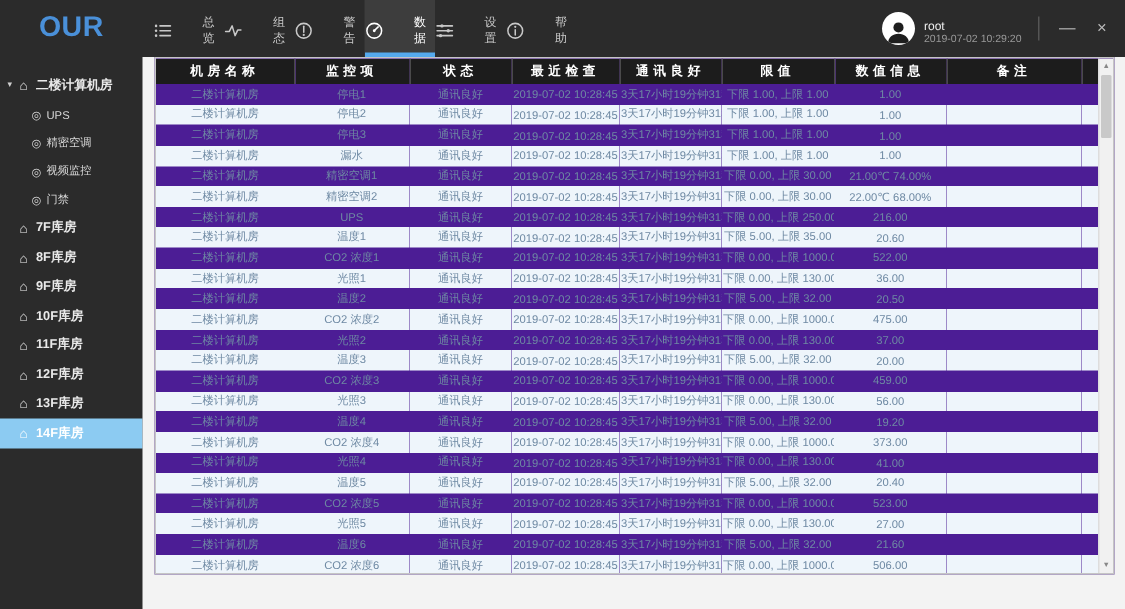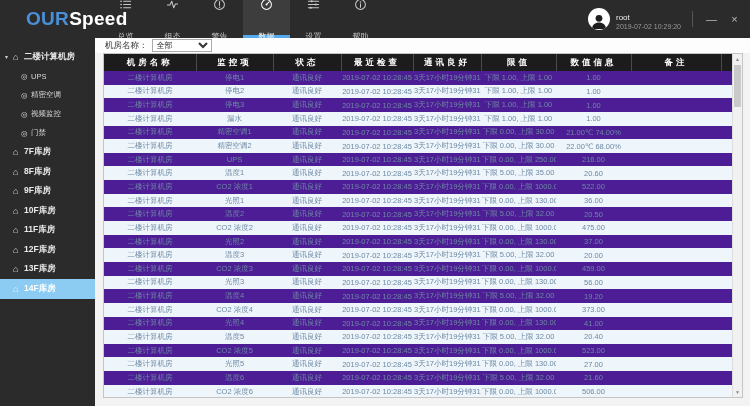--- a/index.html
+++ b/index.html
@@ -6,21 +6,21 @@
   html,body{width:750px;height:406px;overflow:hidden}
   body{font-family:"Liberation Sans","DejaVu Sans",sans-serif;background:#2b2b2b}
   .app{width:750px;height:406px;display:flex;flex-direction:column}
 
   
   .topbar{height:38px;background:#2b2b2b;display:flex;align-items:stretch;flex-shrink:0}
   .logo{width:102px;display:flex;align-items:center;padding-left:26px;font-size:19px;font-weight:bold;letter-spacing:.3px}
   .logo-our{color:var(--accent,#4a90d9)}
   .logo-speed{color:#fff}
   .nav{display:flex}
-  .nav-item{width:47px;display:flex;flex-direction:column;align-items:center;justify-content:center;gap:20px;cursor:pointer;padding-top:2px}
+  .nav-item{width:47px;display:flex;flex-direction:row;align-items:center;justify-content:center;gap:20px;cursor:pointer;padding-top:2px}
   .nav-item.active{background:#3d3d3d;box-shadow:inset 0 -3px 0 var(--underline,#55aaee)}
   .nav-icon{height:14px;display:flex;align-items:center;color:#c8c8c8}
   .nav-label{font-size:8px;color:#c8c8c8}
   .nav-item.active .nav-icon,.nav-item.active .nav-label{color:#fff}
   .topbar-right{margin-left:auto;display:flex;align-items:center;padding-right:8px;gap:8px}
   .user{display:flex;align-items:flex-end;gap:6px;cursor:pointer}
   .avatar{width:22px;height:22px;border-radius:50%;background:#fff;display:flex;align-items:flex-end;justify-content:center;overflow:hidden}
   .user-name{font-size:8px;color:#eee}
   .user-date{font-size:7px;color:#999;margin-top:1px}
   .win-divider{width:1px;height:16px;background:#555;margin:0 3px}
@@ -54,21 +54,20 @@
   .sb-thumb{position:absolute;top:11px;left:1px;width:7px;height:42px;background:#c9c9c9;border-radius:1px}
 </style>
 </head>
 <body>
 
 <div class="app">
 
   <header class="topbar">
     <div class="logo">
       <span class="logo-our">OUR</span>
-        <span class="logo-speed">Speed</span>
     </div>
     <nav class="nav" id="nav">
         <div class="nav-item">
           <span class="nav-icon">
             <svg width="13" height="13" viewBox="0 0 14 14">
               <g fill="none" stroke="currentColor" stroke-width="1.1" stroke-linecap="round" stroke-linejoin="round">
                 <line x1="5" y1="3.5" x2="12.5" y2="3.5"></line>
                 <line x1="5" y1="7" x2="12.5" y2="7"></line>
                 <line x1="5" y1="10.5" x2="12.5" y2="10.5"></line>
               </g>
@@ -219,24 +218,20 @@
           <span>13F库房</span>
         </div>
         <div class="side-item selected">
           <span class="tree-arrow"></span>
           <span class="side-icon">⌂</span>
           <span>14F库房</span>
         </div>
       </aside>
 
     <main class="main">
-      <div class="filter-bar">
-        <span class="filter-label">机房名称：</span>
-        <select class="filter-select" id="filterSelect"><option>全部</option></select>
-      </div>
 
       <div class="table-wrap">
         <table>
           <colgroup>
             <col style="width:92px">
               <col style="width:77px">
               <col style="width:68px">
               <col style="width:72px">
             <col style="width:68px">
               <col style="width:75px">

